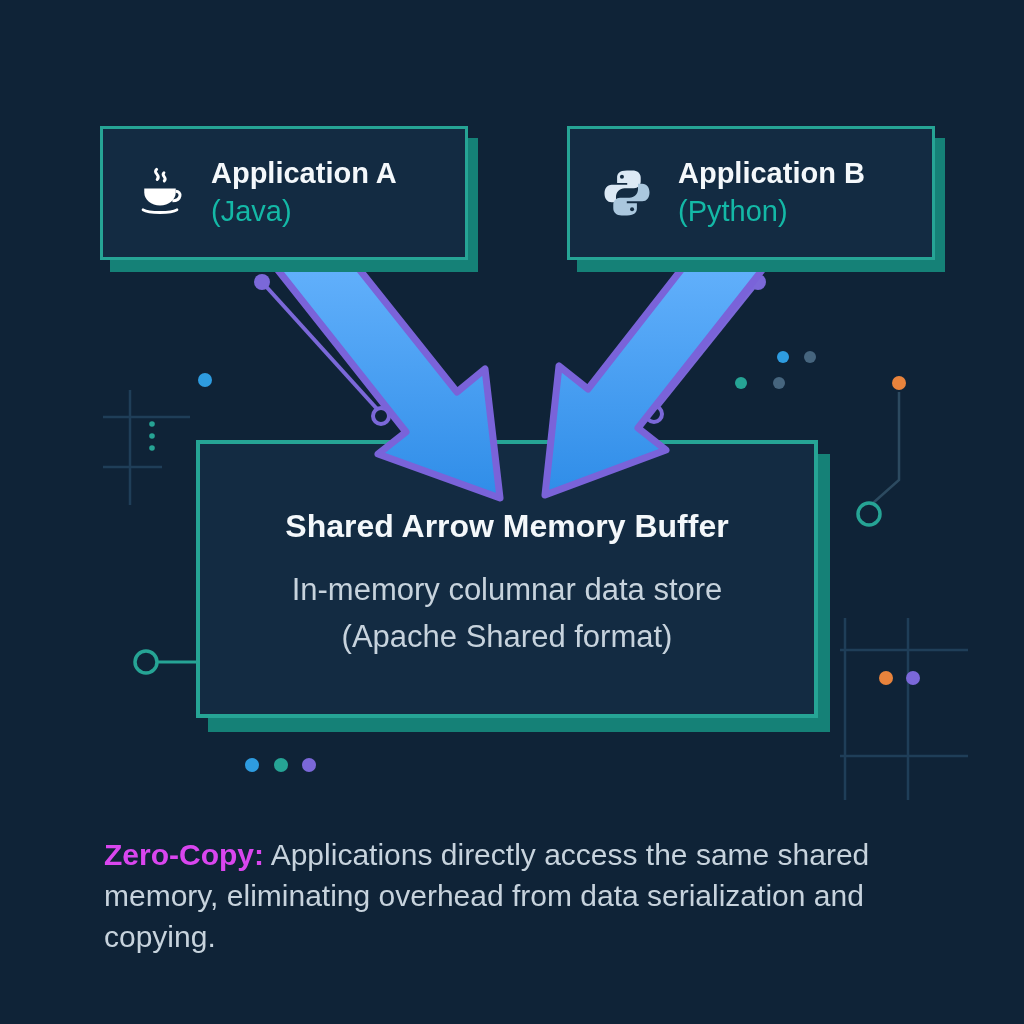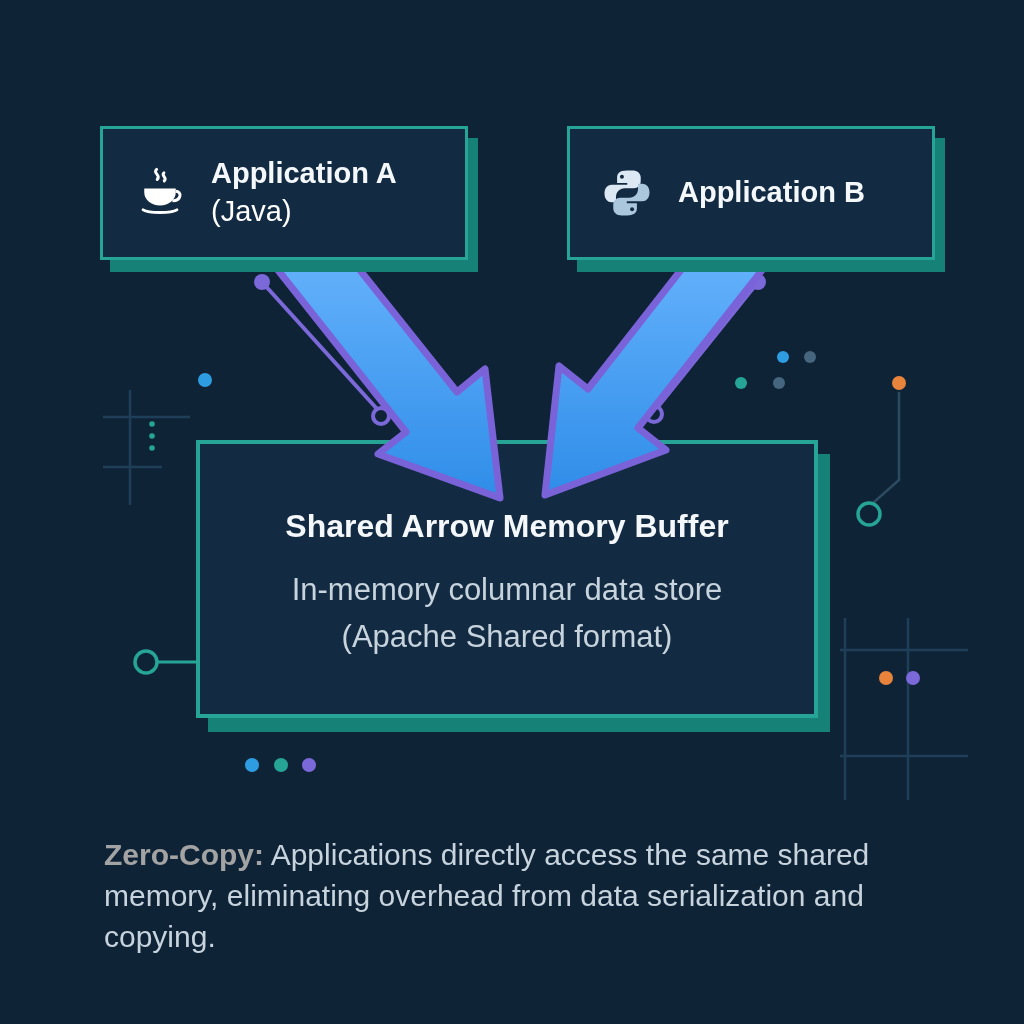--- a/index.html
+++ b/index.html
@@ -8,25 +8,25 @@
   #decor-layer{z-index:1;}
   #arrow-layer{z-index:3;}
   .node{position:absolute;display:flex;align-items:center;background:var(--panel,#132b42);border:3px solid var(--teal-border,#26a495);box-shadow:10px 12px 0 0 var(--teal-shadow,#158177);box-sizing:border-box;}
   .node.app{padding-left:30px;gap:24px;z-index:4;}
   #app-a{left:100px;top:126px;width:368px;height:134px;}
   #app-b{left:567px;top:126px;width:368px;height:134px;}
   #buffer{left:196px;top:440px;width:622px;height:278px;z-index:2;border-width:4px;box-shadow:12px 14px 0 0 var(--teal-shadow,#158177);flex-direction:column;justify-content:center;text-align:center;padding-top:10px;}
   .app-icon{width:54px;height:54px;flex:0 0 auto;}
   .app-text{display:flex;flex-direction:column;}
   .app-title{font-size:29px;font-weight:bold;color:var(--text-primary,#f4f8fb);line-height:1.3;}
-  .app-sub{font-size:29px;font-weight:normal;color:#ffffff;line-height:1.3;}
+  .app-sub{font-size:29px;font-weight:normal;color:#14b8a6;line-height:1.3;}
   .buffer-title{font-size:32px;font-weight:bold;color:var(--text-primary,#f4f8fb);margin-bottom:22px;}
   .buffer-line{font-size:31px;color:var(--text-secondary,#c6d3de);line-height:1.5;}
   .caption{position:absolute;left:104px;top:834px;width:838px;font-size:30px;line-height:41px;color:var(--text-secondary,#c7d3dd);z-index:2;}
-  .caption b{color:#a3a3a3;}
+  .caption b{color:#d946ef;}
   
   .dot-blue{fill:var(--dot-blue,#2e9ce0);}
   .dot-teal{fill:var(--teal-border,#26a495);}
   .dot-orange{fill:var(--dot-orange,#e8833c);}
   .dot-purple{fill:var(--dot-purple,#7b68d9);}
   .dot-slate{fill:#46657e;}
   .grid-line{stroke:#1f3e58;stroke-width:2.5;fill:none;}
   .gray-line{stroke:#2c4a60;stroke-width:2.5;fill:none;}
   .teal-line{stroke:var(--teal-border,#26a495);stroke-width:3;fill:none;}
   .teal-open{fill:none;stroke:var(--teal-border,#26a495);stroke-width:3.5;}
@@ -126,20 +126,21 @@
     <svg class="app-icon" viewBox="0 0 48 48">
       <path d="M24 4c-7.2 0-8.8 3.2-8.8 6.4V15h9v1.6H10.4C6.4 16.6 4 19.8 4 24.4s2.4 7.8 6.4 7.8h3.8v-4.6c0-4.3 3.4-7.8 7.7-7.8h8.3c3.3 0 6-2.7 6-6v-3.4C36.2 6.3 33 4 28.8 4H24z" fill="#dce9f5"></path>
       <circle cx="19.5" cy="9.5" r="1.8" fill="#132b42"></circle>
       <g transform="rotate(180 24 24)">
         <path d="M24 4c-7.2 0-8.8 3.2-8.8 6.4V15h9v1.6H10.4C6.4 16.6 4 19.8 4 24.4s2.4 7.8 6.4 7.8h3.8v-4.6c0-4.3 3.4-7.8 7.7-7.8h8.3c3.3 0 6-2.7 6-6v-3.4C36.2 6.3 33 4 28.8 4H24z" fill="#aac7de"></path>
         <circle cx="19.5" cy="9.5" r="1.8" fill="#132b42"></circle>
       </g>
     </svg>
     <div class="app-text">
       <span class="app-title">Application B</span>
+      <span class="app-sub">(Python)</span>
     </div>
   </div>
 
   <div class="caption">
     <b>Zero-Copy:</b><span> Applications directly access the same shared memory, eliminating overhead from data serialization and copying.</span>
   </div>
 
 </div>
 
 </body></html>

